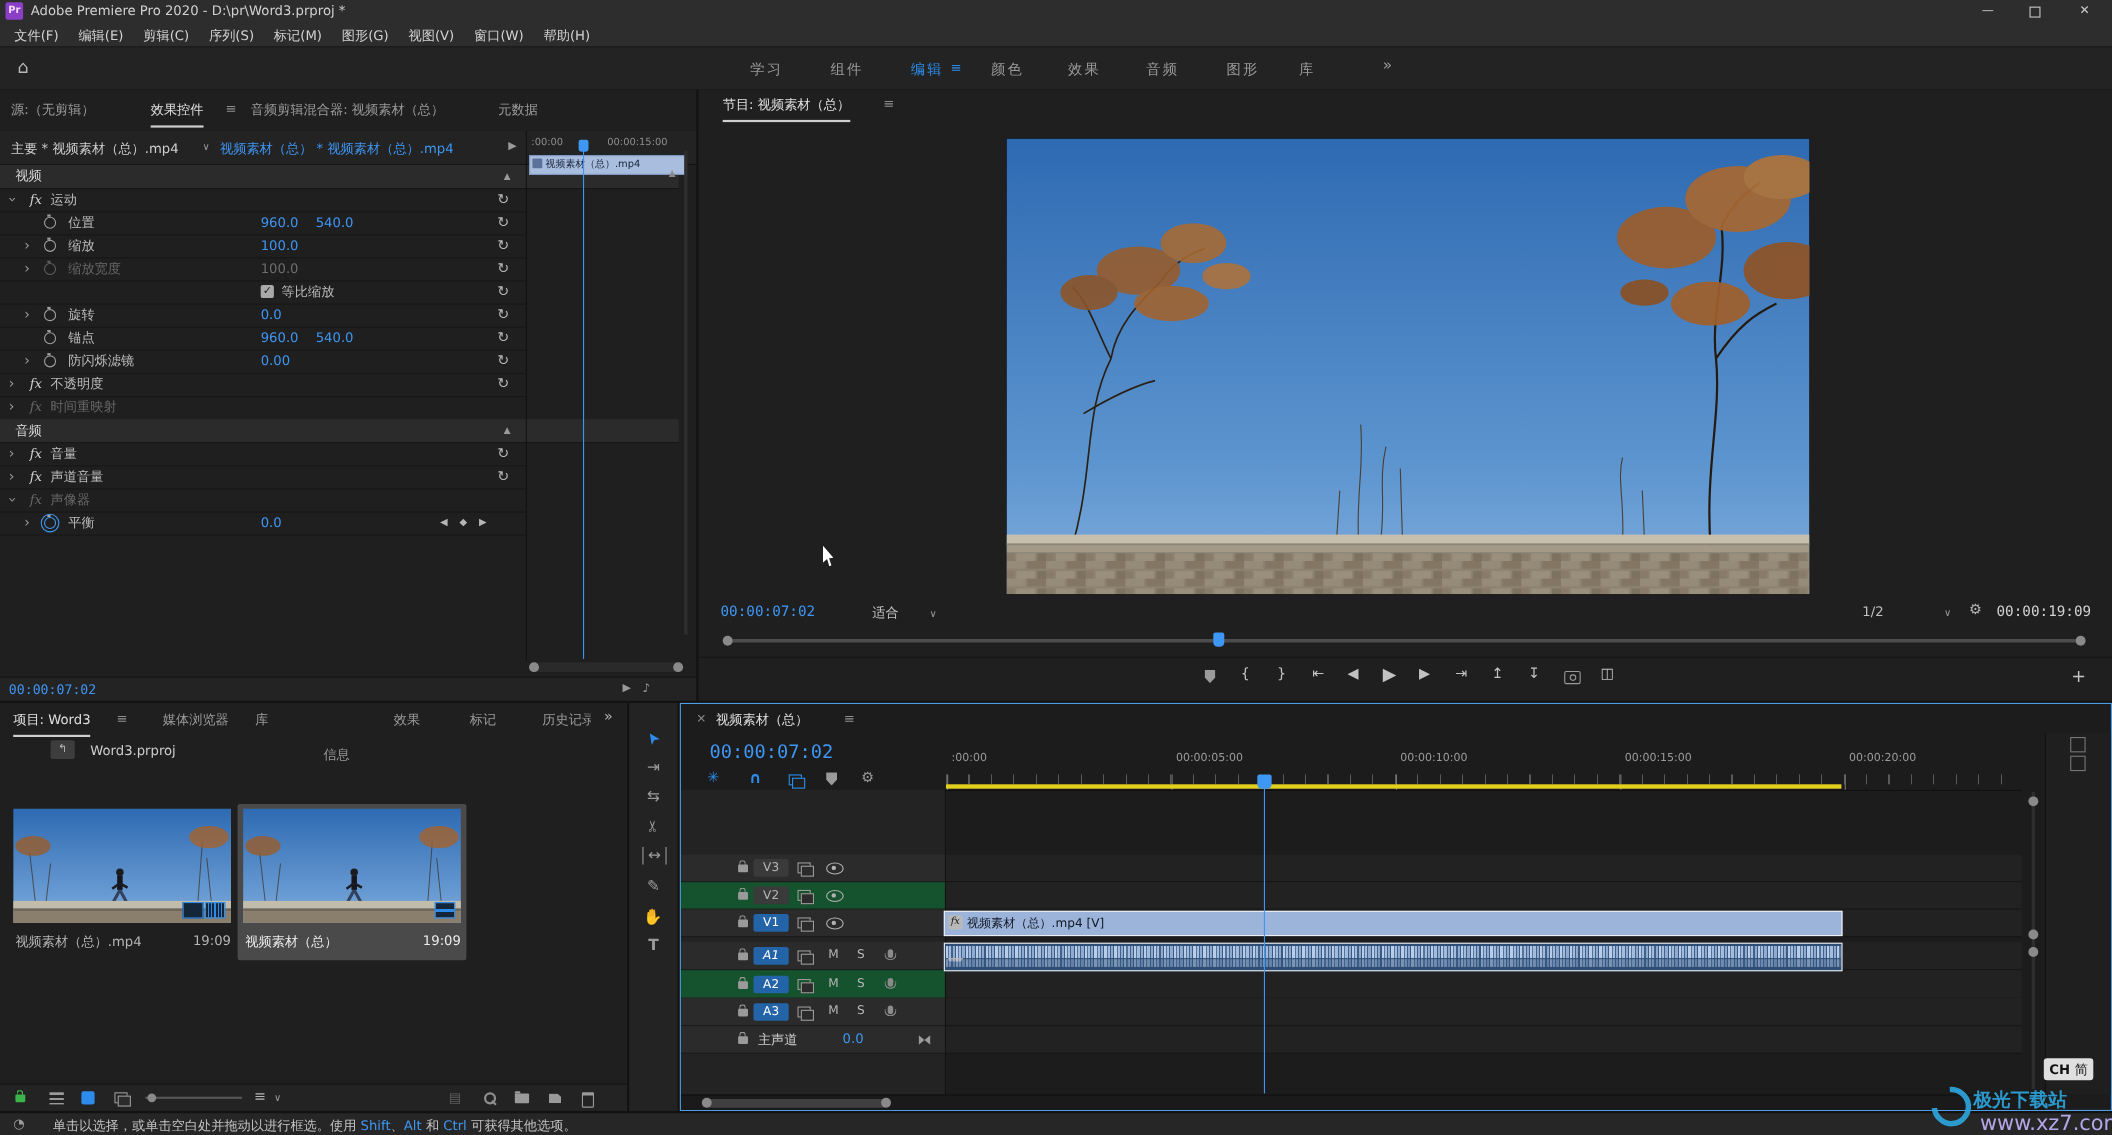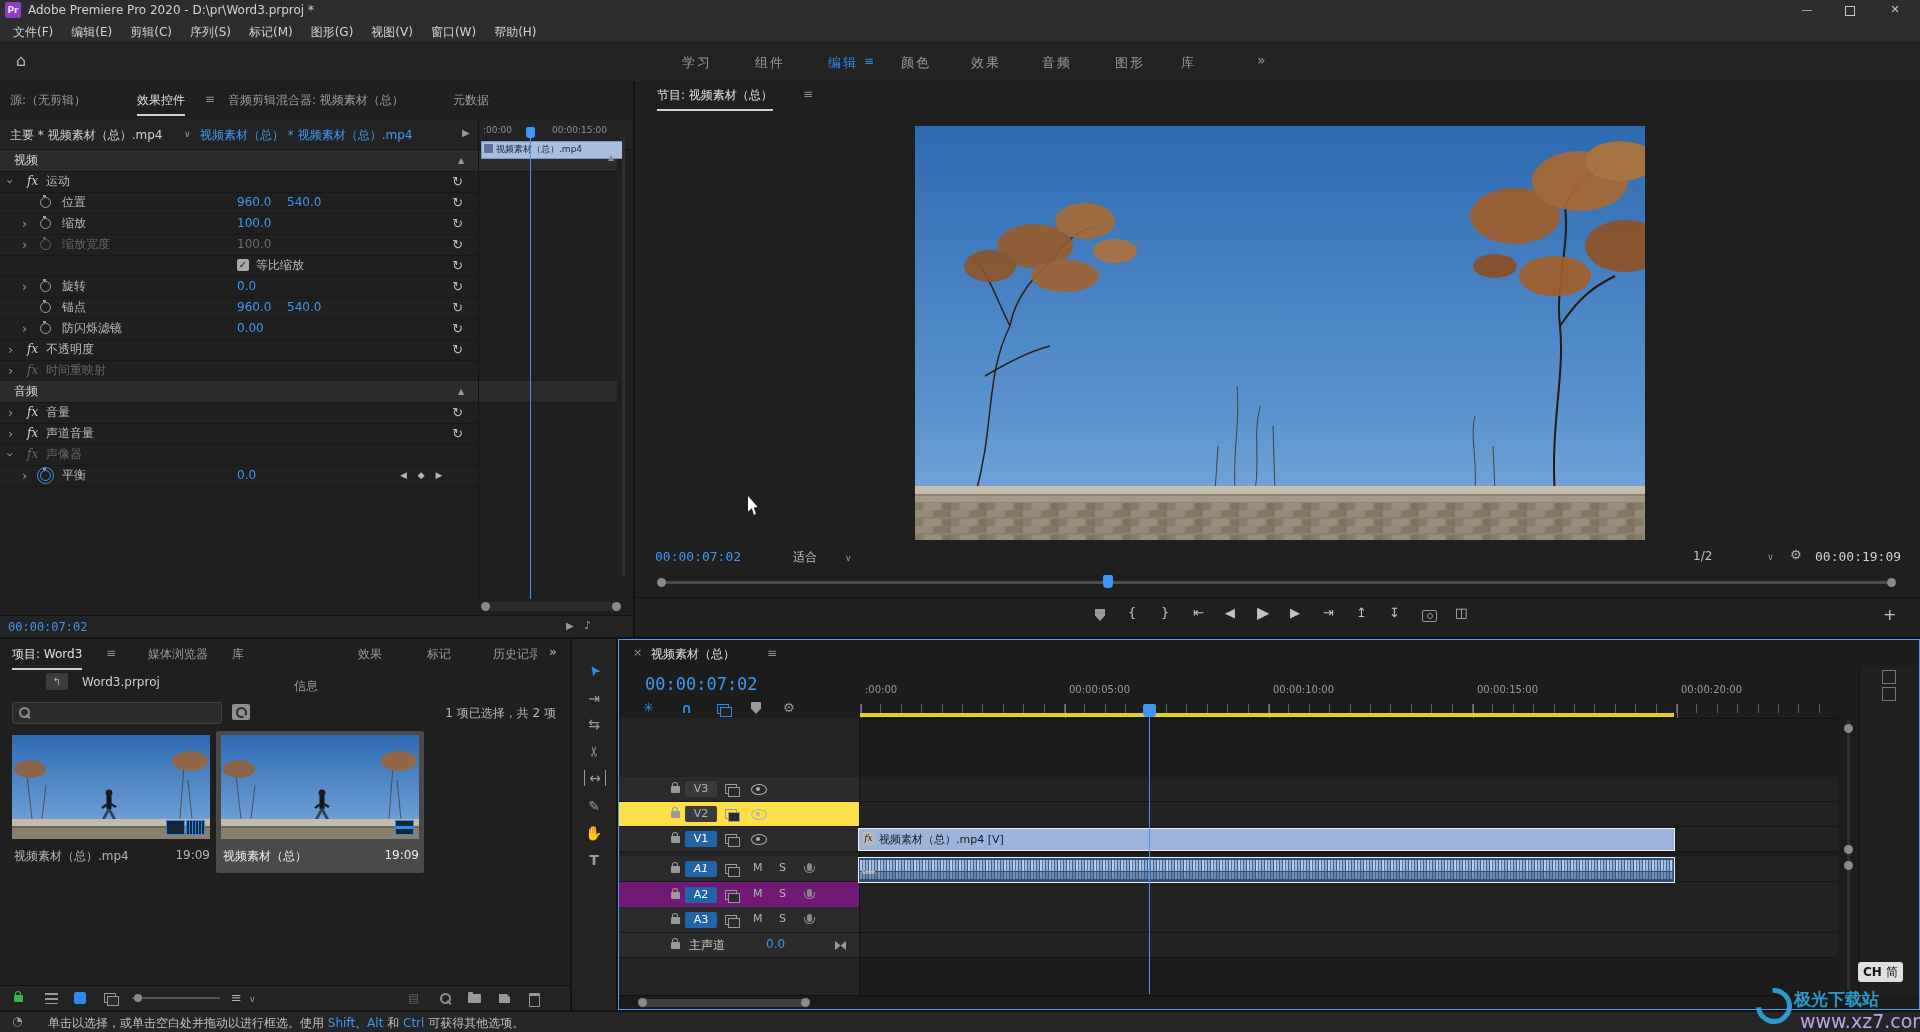--- a/index.html
+++ b/index.html
@@ -341,29 +341,20 @@
       <span class="tab" style="left: 427px; top: 7px;"><span>标记</span></span>
       <span class="tab" style="left: 493px; top: 7px; width: 44px; overflow: hidden;"><span>历史记录</span></span>
       <span style="position: absolute; left: 549px; top: 5px; font-size: 13px; color: rgb(181, 181, 181);">»</span>
     </div>
 
   <div class="abs" style="left:0;top:28px;width:570px;height:32px;">
     <span class="abs" style="left:46px;top:6px;width:22px;height:17px;background:#3d3d3d;border-radius:2px;text-align:center;line-height:17px;font-size:10px;color:#b5b5b5;">↰</span>
     <span class="abs" style="left:82px;top:8px;font-size:12px;color:#cfcfcf;">Word3.prproj</span>
   </div>
 
-  <div class="abs" style="left:0;top:60px;width:570px;height:30px;">
-    <span class="abs" style="left:12px;top:3px;width:208px;height:20px;background:#2b2b2b;border:1px solid #3f3f3f;border-radius:3px;">
-      <span class="i-search" style="position:absolute;left:6px;top:4px;"></span>
-    </span>
-    <span class="abs" style="left:232px;top:5px;width:18px;height:16px;background:#8f8f8f;border-radius:2px;">
-        <span class="i-search" style="position:absolute;left:4px;top:3px;border-color:#2b2b2b;"></span>
-      </span>
-    <span class="abs" style="right:14px;top:6px;font-size:12px;color:#b9b9b9;">1 项已选择，共 2 项</span>
-  </div>
 
   <div class="abs" style="left:216px;top:92px;width:208px;height:142px;background:#4a4a4a;border-radius:2px;"></div>
   <div class="abs" style="left:12px;top:96px;width:198px;height:104px;">
     <svg width="198" height="104" viewBox="0 0 198 104">
       <defs>
           <linearGradient id="tsky1" x1="0" y1="0" x2="0" y2="1">
             <stop offset="0" stop-color="#2e6ab2"></stop>
             <stop offset="1" stop-color="#7cabdd"></stop>
           </linearGradient>
         </defs>
@@ -472,21 +463,21 @@
 
   <div class="abs" style="left:0;top:78px;width:240px;height:277px;background:#232323;border-right:1px solid #121212;"></div>
   <div id="tracks" class="abs" style="left:0;top:0;width:1300px;height:369px;pointer-events:none;">
       <div style="position: absolute; left: 0px; top: 137px; width: 240px; height: 24px; background: rgb(43, 43, 43); border-bottom: 1px solid rgb(26, 26, 26); pointer-events: auto;">
         <span class="i-lock" style="position: absolute; left: 52px; top: 9px;"></span>
         <span class="badge" style="left: 66px; top: 4px; height: 16px; line-height: 16px;">V3</span>
         <span class="i-sync" style="position: absolute; left: 106px; top: 7px;"></span>
         <span class="i-eye" style="position: absolute; left: 132px; top: 7px;"></span>
       </div>
       <div style="position: absolute; left: 241px; top: 137px; width: 978px; height: 24px; background: rgb(34, 34, 34); border-bottom: 1px solid rgb(22, 22, 22); pointer-events: auto;"></div>
-      <div style="position: absolute; left: 0px; top: 162px; width: 240px; height: 24px; background: #fde047; border-bottom: 1px solid rgb(26, 26, 26); pointer-events: auto;">
+      <div style="position: absolute; left: 0px; top: 162px; width: 240px; height: 24px; background: #14532d; border-bottom: 1px solid rgb(26, 26, 26); pointer-events: auto;">
         <span class="i-lock" style="position: absolute; left: 52px; top: 9px;"></span>
         <span class="badge" style="left: 66px; top: 4px; height: 16px; line-height: 16px;">V2</span>
         <span class="i-sync" style="position: absolute; left: 106px; top: 7px;"></span>
         <span class="i-eye" style="position: absolute; left: 132px; top: 7px;"></span>
       </div>
       <div style="position: absolute; left: 241px; top: 162px; width: 978px; height: 24px; background: rgb(34, 34, 34); border-bottom: 1px solid rgb(22, 22, 22); pointer-events: auto;"></div>
       <div style="position: absolute; left: 0px; top: 187px; width: 240px; height: 24px; background: rgb(43, 43, 43); border-bottom: 1px solid rgb(26, 26, 26); pointer-events: auto;">
         <span class="i-lock" style="position: absolute; left: 52px; top: 9px;"></span>
         <span class="badge tgt" style="left: 66px; top: 4px; height: 16px; line-height: 16px;">V1</span>
         <span class="i-sync" style="position: absolute; left: 106px; top: 7px;"></span>
@@ -495,21 +486,21 @@
       <div style="position: absolute; left: 241px; top: 187px; width: 978px; height: 24px; background: rgb(34, 34, 34); border-bottom: 1px solid rgb(22, 22, 22); pointer-events: auto;"></div>
       <div style="position: absolute; left: 0px; top: 216px; width: 240px; height: 25px; background: rgb(43, 43, 43); border-bottom: 1px solid rgb(26, 26, 26); pointer-events: auto;">
         <span class="i-lock" style="position: absolute; left: 52px; top: 9.5px;"></span>
         <span class="badge tgt" style="left: 66px; top: 4.5px; height: 16px; line-height: 16px; font-style: italic;">A1</span>
         <span class="i-sync" style="position: absolute; left: 106px; top: 7.5px;"></span>
         <span style="position: absolute; left: 134px; top: 4.5px; font-size: 11px; color: rgb(181, 181, 181);">M</span>
         <span style="position: absolute; left: 160px; top: 4.5px; font-size: 11px; color: rgb(181, 181, 181);">S</span>
         <span class="i-mic" style="position: absolute; left: 188px; top: 6.5px;"></span>
       </div>
       <div style="position: absolute; left: 241px; top: 216px; width: 978px; height: 25px; background: rgb(34, 34, 34); border-bottom: 1px solid rgb(22, 22, 22); pointer-events: auto;"></div>
-      <div style="position: absolute; left: 0px; top: 242px; width: 240px; height: 25px; background: #701a75; border-bottom: 1px solid rgb(26, 26, 26); pointer-events: auto;">
+      <div style="position: absolute; left: 0px; top: 242px; width: 240px; height: 25px; background: #14532d; border-bottom: 1px solid rgb(26, 26, 26); pointer-events: auto;">
         <span class="i-lock" style="position: absolute; left: 52px; top: 9.5px;"></span>
         <span class="badge tgt" style="left: 66px; top: 4.5px; height: 16px; line-height: 16px;">A2</span>
         <span class="i-sync" style="position: absolute; left: 106px; top: 7.5px;"></span>
         <span style="position: absolute; left: 134px; top: 4.5px; font-size: 11px; color: rgb(181, 181, 181);">M</span>
         <span style="position: absolute; left: 160px; top: 4.5px; font-size: 11px; color: rgb(181, 181, 181);">S</span>
         <span class="i-mic" style="position: absolute; left: 188px; top: 6.5px;"></span>
       </div>
       <div style="position: absolute; left: 241px; top: 242px; width: 978px; height: 25px; background: rgb(34, 34, 34); border-bottom: 1px solid rgb(22, 22, 22); pointer-events: auto;"></div>
       <div style="position: absolute; left: 0px; top: 267px; width: 240px; height: 25px; background: rgb(43, 43, 43); border-bottom: 1px solid rgb(26, 26, 26); pointer-events: auto;">
         <span class="i-lock" style="position: absolute; left: 52px; top: 9.5px;"></span>

